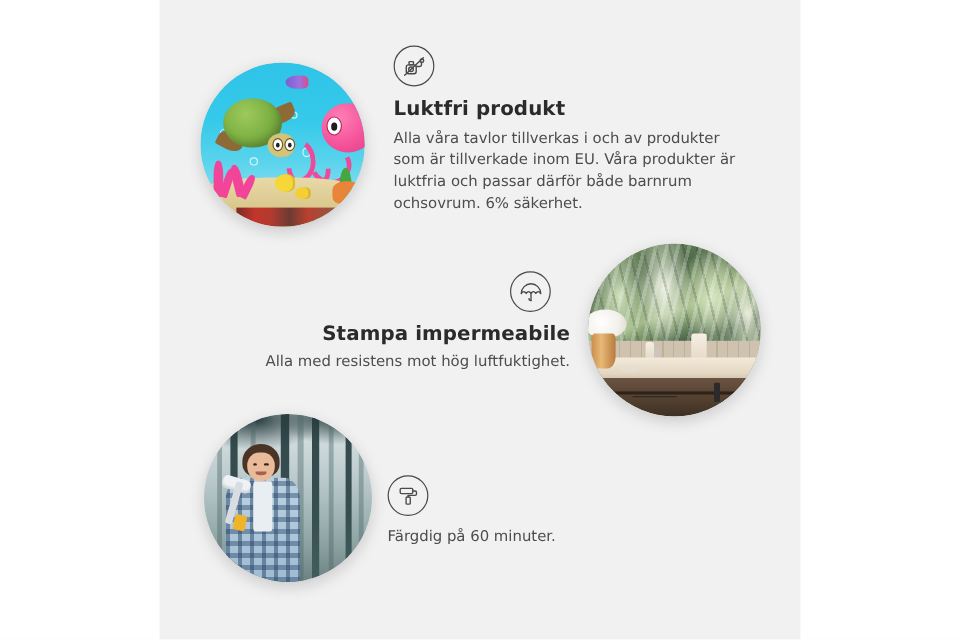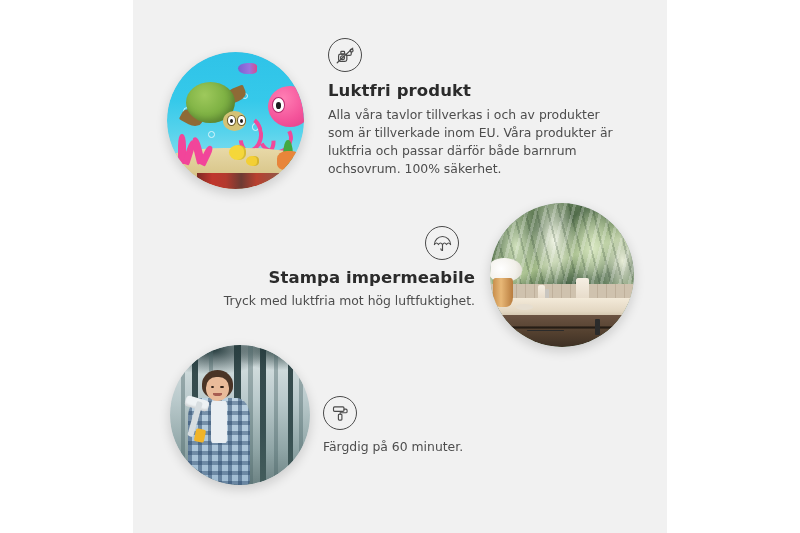--- a/index.html
+++ b/index.html
@@ -327,36 +327,36 @@
         <svg width="22" height="22" viewBox="0 0 24 24" fill="none" stroke="#4a4a4a" stroke-width="1.3" stroke-linecap="round" stroke-linejoin="round">
           <rect x="5" y="11" width="9" height="8" rx="2"></rect>
           <rect x="7.5" y="8" width="4" height="3" rx="0.6"></rect>
           <path d="M14 12.5h3.2a1.6 1.6 0 0 0 1.6-1.6V8.6"></path>
           <circle cx="19.2" cy="7.2" r="1.6"></circle>
           <circle cx="9.3" cy="15" r="2.1"></circle>
           <line x1="3.5" y1="20.5" x2="20.5" y2="4.5"></line>
         </svg>
       </div>
       <div class="f-title">Luktfri produkt</div>
-      <div class="f-body">Alla våra tavlor tillverkas i och av produkter som är tillverkade inom EU. Våra produkter är luktfria och passar därför både barnrum ochsovrum. 100% säkerhet.</div>
+      <div class="f-body">Alla våra tavlor tillverkas i och av produkter som är tillverkade inom EU. Våra produkter är luktfria och passar därför både barnrum ochsovrum. 6% säkerhet.</div>
     </div>
 
     <div class="feature" id="feature-waterproof">
       <div class="icon-wrap">
         <div class="icon-circle">
           <svg width="21" height="21" viewBox="0 0 24 24" fill="none" stroke="#4a4a4a" stroke-width="1.3" stroke-linecap="round" stroke-linejoin="round">
             <path d="M2.8 13.2a9.2 9.2 0 0 1 18.4 0"></path>
             <path d="M2.8 13.2c1.5-2.4 3.1-2.4 4.6 0 1.5-2.4 3.1-2.4 4.6 0 1.5-2.4 3.1-2.4 4.6 0 1.5-2.4 3.1-2.4 4.6 0"></path>
             <line x1="12" y1="13.2" x2="12" y2="20"></line>
             <path d="M12 20a1.9 1.9 0 0 1-1.9-1.9"></path>
           </svg>
         </div>
       </div>
       <div class="f-title">Stampa impermeabile</div>
-      <div class="f-body">Tryck med luktfria mot hög luftfuktighet.</div>
+      <div class="f-body">Alla med resistens mot hög luftfuktighet.</div>
     </div>
 
     <div class="photo" id="photo-bath">
       <div class="inner">
         <div class="bath-wall"></div>
         <div class="bath-wall-fronds"></div>
         <div class="bath-backsplash"></div>
         <div class="bath-bottle" style="left:33%;top:57%;width:5%;height:12%;"></div>
         <div class="bath-bottle" style="left:60%;top:52%;width:9%;height:18%;"></div>
         <div class="bath-faucet"></div>

